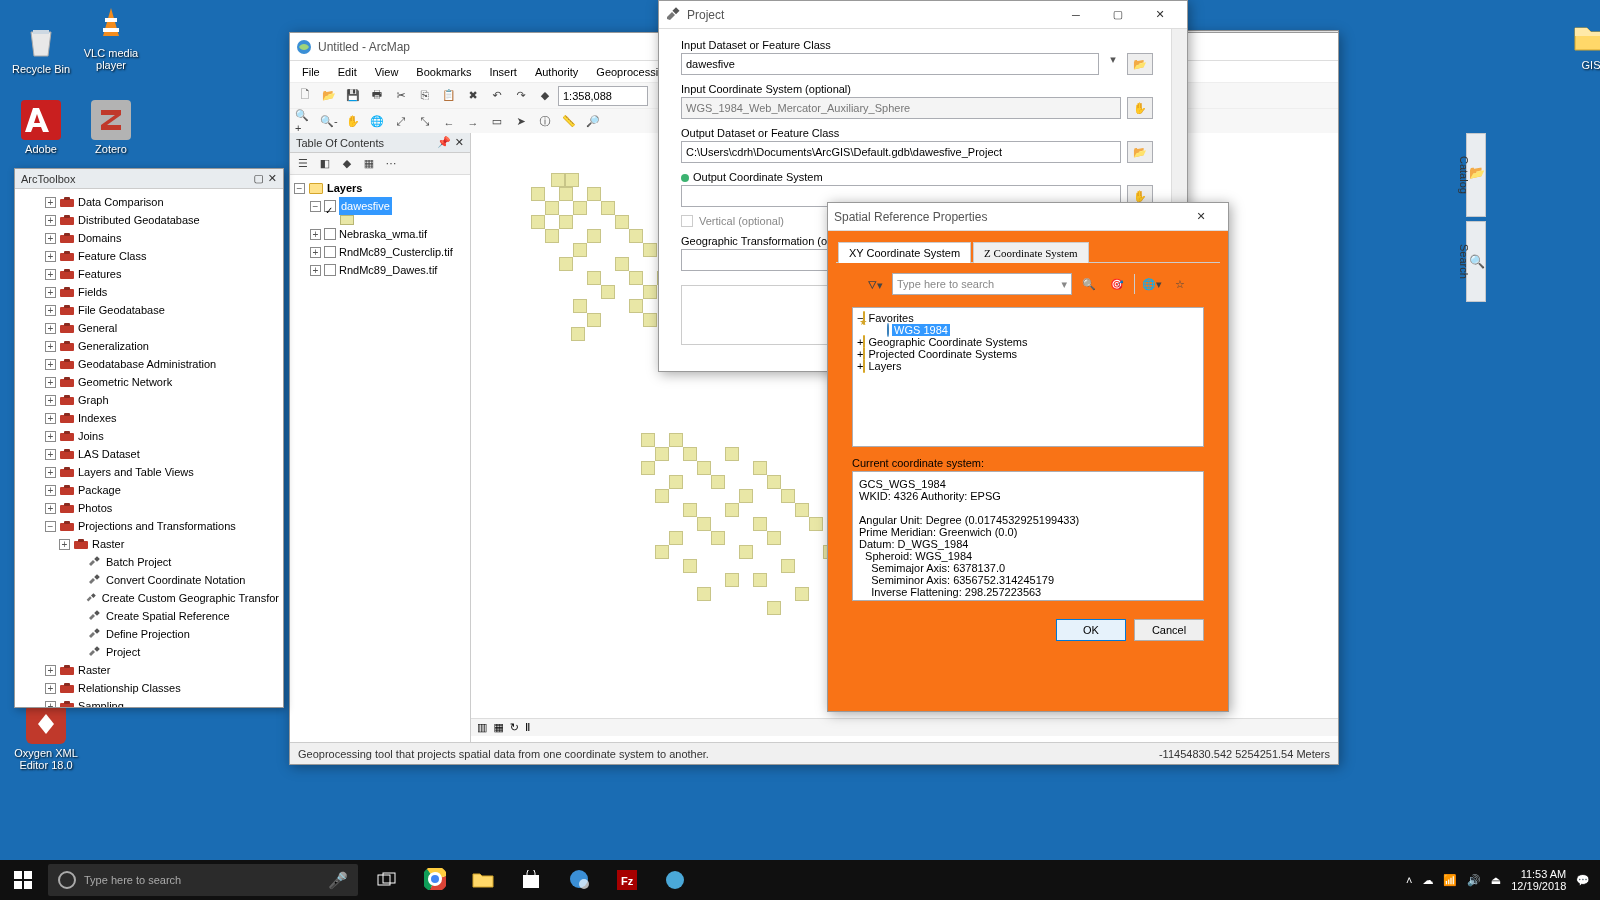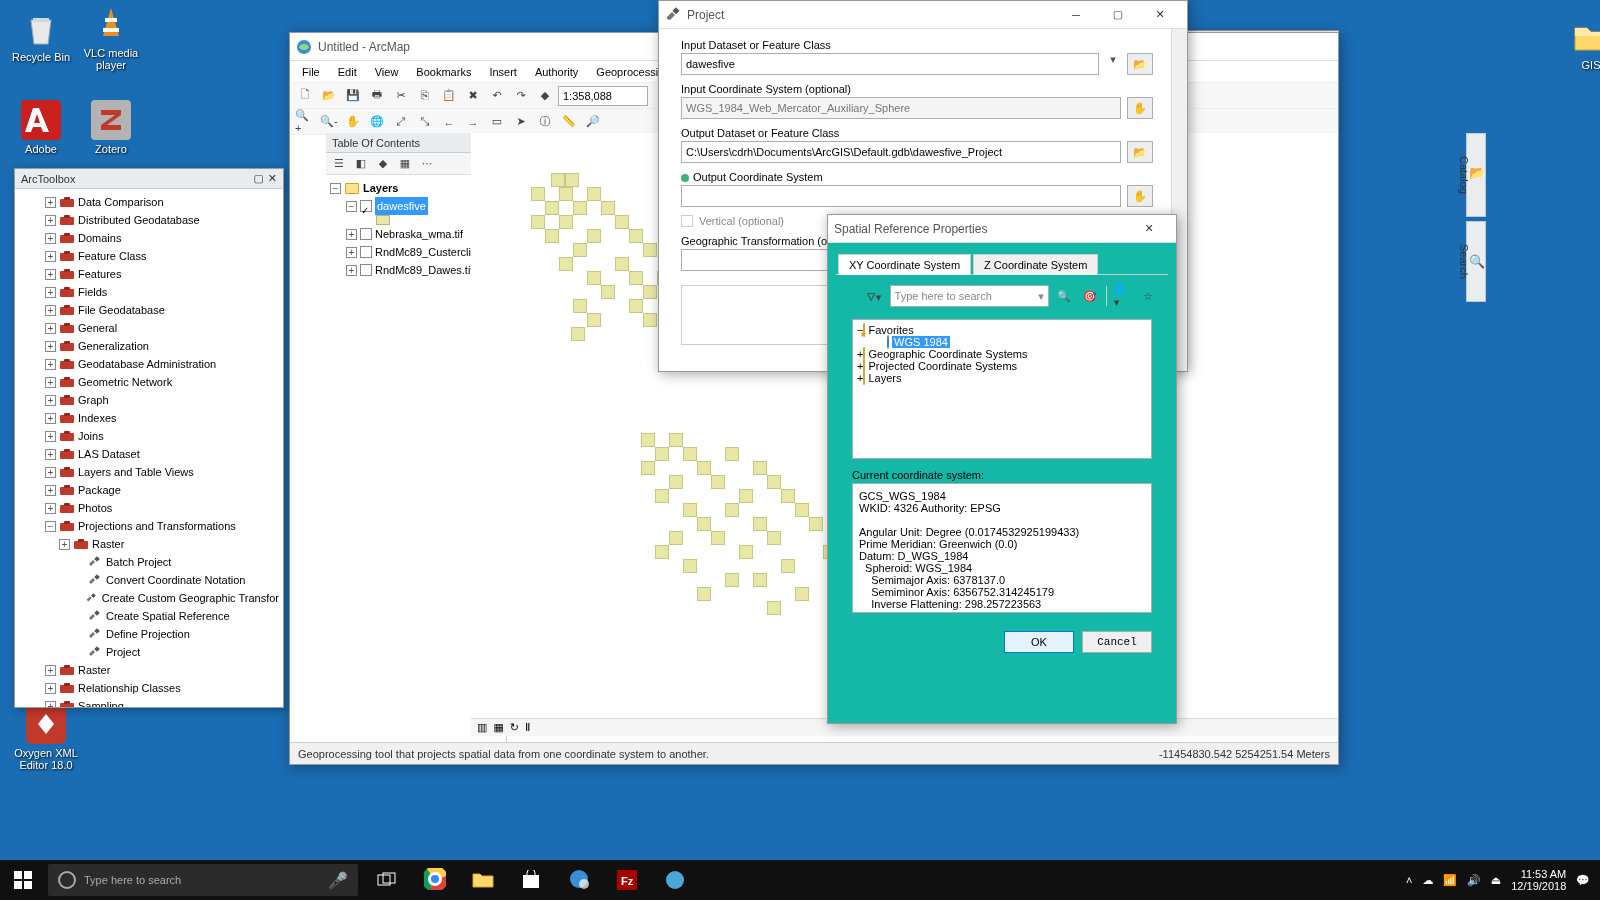--- a/index.html
+++ b/index.html
@@ -23,48 +23,48 @@
 .panel-header .spacer{flex:1;}
 .tree { padding:4px 2px; font-size:12px; line-height:18px; color:#000; overflow:auto; }
 .tree .row { display:flex; align-items:center; gap:3px; white-space:nowrap; padding:0 2px; cursor:pointer; }
 .tree .row .exp { width:11px; height:11px; border:1px solid #8a8a8a; font-size:10px; line-height:9px; text-align:center; color:#555; background:#fff; }
 .tree .row .spc { width:11px; }
 .tree .ico16 { width:16px; height:14px; display:flex; align-items:center; justify-content:center; }
 .arctoolbox { position:absolute; left:14px; top:168px; width:270px; height:540px; background:#fff; border:1px solid #999; box-shadow:2px 2px 8px rgba(0,0,0,.3); display:flex; flex-direction:column; }
 .arctoolbox .body { flex:1; overflow:hidden; position:relative; }
 .arctoolbox .tree { height:100%; overflow-y:scroll; overflow-x:scroll; }
 .arcmap { left:289px; top:32px; width:1050px; height:733px; z-index:1; }
-.toc { position:absolute; left:0; top:100px; width:181px; height:609px; border-right:1px solid #ccc; background:#fff; display:flex; flex-direction:column;margin-left:36px; }
+.toc { position:absolute; left:0; top:100px; width:181px; height:609px; border-right:1px solid #ccc; background:#fff; display:flex; flex-direction:column; }
 .toc-icons { height:22px; background:#f5f5f5; border-bottom:1px solid #ddd; display:flex; align-items:center; padding:0 4px; gap:4px; }
 .mapcanvas { position:absolute; left:181px; top:100px; right:0; bottom:28px; background:#fff; }
 .statusbar { position:absolute; left:0; right:0; bottom:0; height:22px; background:#f0f0f0; border-top:1px solid #ccc; display:flex; align-items:center; padding:0 8px; color:#333; font-size:11px; }
 .statusbar .spacer{flex:1;}
 .catalog-tabs { position:absolute; right:2px; top:133px; width:20px; display:flex; flex-direction:column; gap:4px; }
 .cat-tab { background:#eaedf0; border:1px solid #c5c8cc; padding:22px 0; text-align:center; font-size:10px; color:#333; writing-mode:vertical-rl; cursor:pointer; }
 .project-win { left:658px; top:0; width:530px; height:372px; z-index:5; }
 .field-row { padding:2px 14px 6px 14px; }
 .field-row label { display:block; color:#000; margin-bottom:2px; font-size:11px; }
 .field-row .field { display:flex; gap:6px; }
 .field-row input[type=text] { flex:1; height:22px; border:1px solid #abadb3; padding:0 4px; }
 .field-row input[readonly] { background:#f4f4f4; color:#777; }
 .field-row .fbtn { width:26px; height:22px; border:1px solid #abadb3; background:#eee; display:flex; align-items:center; justify-content:center; cursor:pointer; }
 .greenmark { width:8px;height:8px;border-radius:50%;background:#3cb371;display:inline-block;margin-right:4px;vertical-align:middle; }
-.spatial-win { left:827px; top:214px; width:350px; height:510px; z-index:10; background:#14b8a6; }
+.spatial-win { left:827px; top:202px; width:402px; height:510px; z-index:10; background:#f97316; }
 .spatial-win .body{ padding:8px; }
 .tabs { display:flex; gap:2px; border-bottom:1px solid #ccc; padding:2px 2px 0 2px; }
 .tab { padding:4px 10px; border:1px solid #ccc; border-bottom:none; background:#fff; font-size:11px; cursor:pointer; position:relative; top:1px; }
-.tab.inactive { background:#f0f0f0; }
+.tab.inactive { background:#f0f0f0;font-family:Liberation Serif, serif; }
 .sr-toolbar { display:flex; align-items:center; gap:6px; padding:10px 10px 6px 28px; }
 .sr-search { width:180px; height:22px; border:1px solid #abadb3; background:#fff; display:flex; align-items:center; padding:0 4px; color:#888; }
 .sr-tree { margin:6px 16px 0 16px; border:1px solid #abadb3; height:140px; background:#fff; padding:4px; overflow:auto;}
 .sr-label { margin:10px 16px 2px 16px; font-size:11px; }
 .sr-text { margin:0 16px; border:1px solid #abadb3; background:#fff; height:130px; padding:6px; font-size:11px; white-space:pre; overflow:auto; color:#000; }
 .dlg-buttons { display:flex; justify-content:flex-end; gap:8px; padding:18px 16px 8px; }
 .dlg-buttons button { width:70px; height:22px; border:1px solid #0078d7; background:#e6f2fb; cursor:pointer; }
-.dlg-buttons button.cancel{ border-color:#adadad; background:#efefef;font-family:Liberation Mono, monospace;}
+.dlg-buttons button.cancel{ border-color:#adadad; background:#efefef;}
 .hl { background:#3399ff; color:#fff; padding:0 2px; }
 .checkbox { width:12px; height:12px; border:1px solid #888; display:inline-block; background:#fff; }
 .checkbox.checked::after{content:"✓";font-size:10px;line-height:10px;color:#000;}
 .layer-swatch { width:14px;height:10px;background:#e9e7a6;border:1px solid #b8b674;display:inline-block; }
 .bg-win{ position:absolute; left:1089px; top:30px; width:250px; height:735px; background:#fff; border:1px solid #999; z-index:0; }
 .bg-win .titlebar{justify-content:flex-end;}
 .connect-btn { position:absolute; right:24px; bottom:40px; width:90px; height:24px; border:1px solid #8a8a8a; background:#efefef; }
 .taskbar { position:absolute; left:0; right:0; bottom:0; height:40px; background:#101010; display:flex; align-items:center; padding:0 0 0 0; z-index:100; }
 .startbtn { width:46px; height:40px; display:flex; align-items:center; justify-content:center; color:#fff; cursor:pointer; }
 .searchbar { width:310px; height:32px; background:#2b2b2b; border-radius:2px; display:flex; align-items:center; gap:8px; padding:0 10px; color:#aaa; margin-left:2px; }
@@ -76,21 +76,21 @@
 .map-cells { position:absolute; }
 .cell { position:absolute; width:14px; height:14px; background:#e9e7a6; border:1px solid #c8c588; }
 .vsb { position:absolute; right:0; top:0; bottom:0; width:16px; background:#f0f0f0; border-left:1px solid #ddd; }
 .folder16{width:14px;height:11px;background:#ffd869;border:1px solid #d4a52b;border-radius:1px;}
 .globe-ico { width:13px;height:13px;border-radius:50%;background:#6cb6f5;border:1px solid #3a7fb8;}
 svg{display:block;}
 </style>
 </head>
 <body>
 
-<div class="desktop-icon" style="left:6px;top:8px;">
+<div class="desktop-icon" style="left:6px;top:20px;">
   <div class="ico bin-ico">
       <svg viewBox="0 0 40 40">
         <path fill="#e8e8e8" stroke="#aaa" d="M10 12h20l-3 24H13z"></path>
         <path fill="#cdd8e2" d="M12 10h16v4H12z"></path>
       </svg>
     </div>
   <div class="lbl">Recycle Bin</div>
 </div>
 <div class="desktop-icon" style="left:76px;top:4px;">
   <div class="ico vlc-ico">

